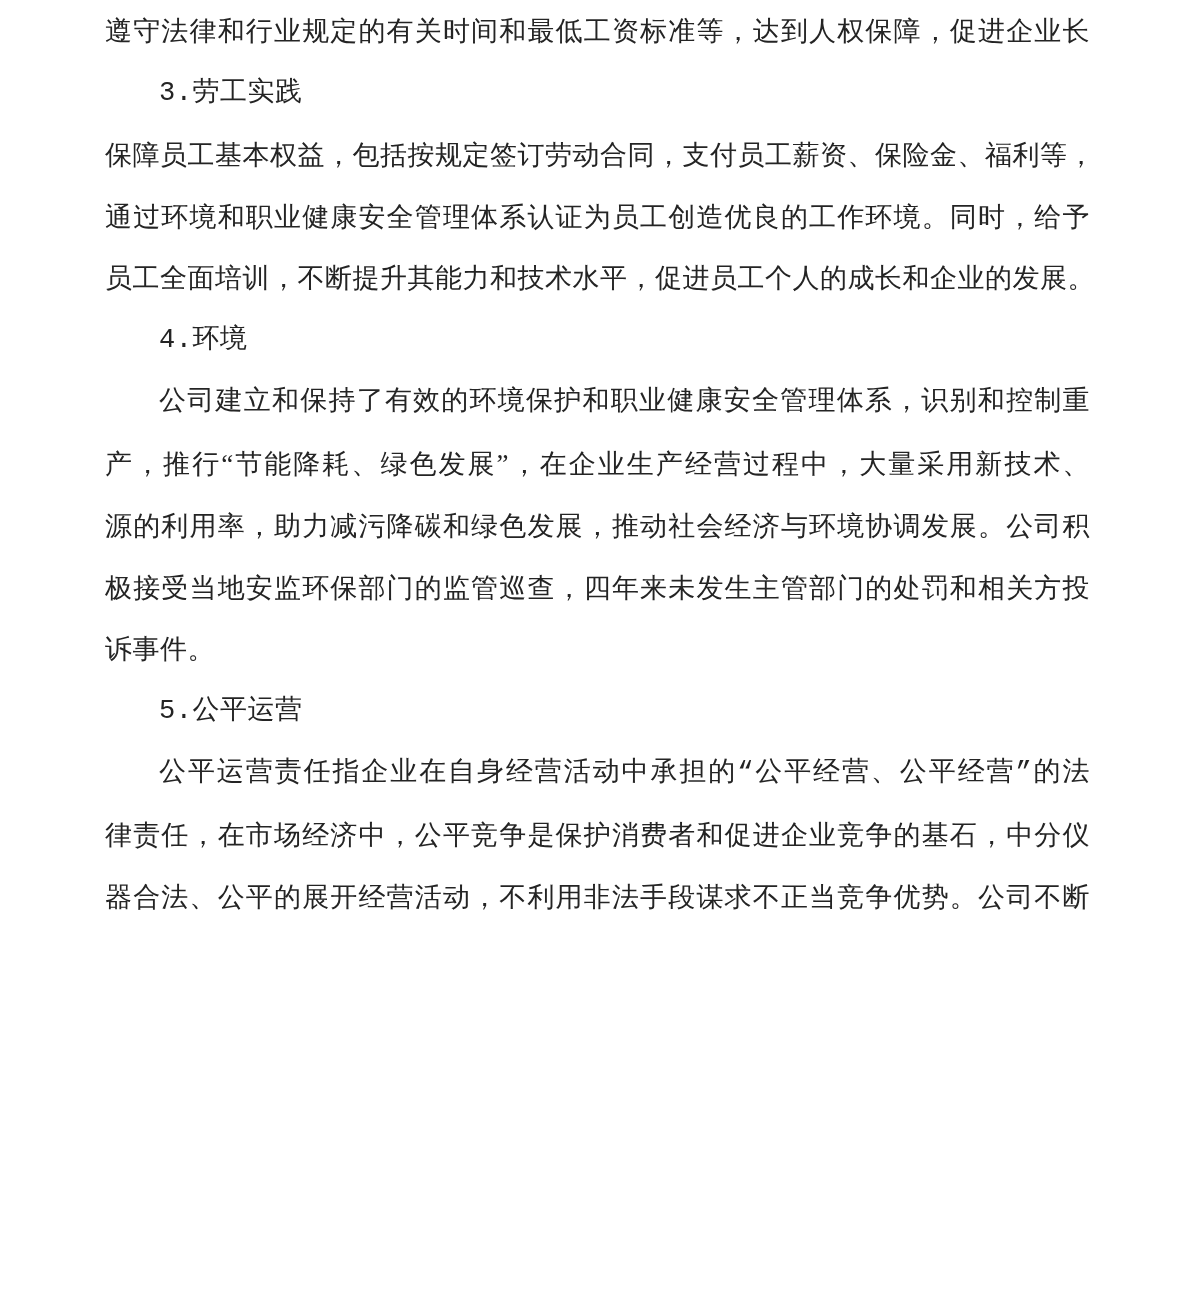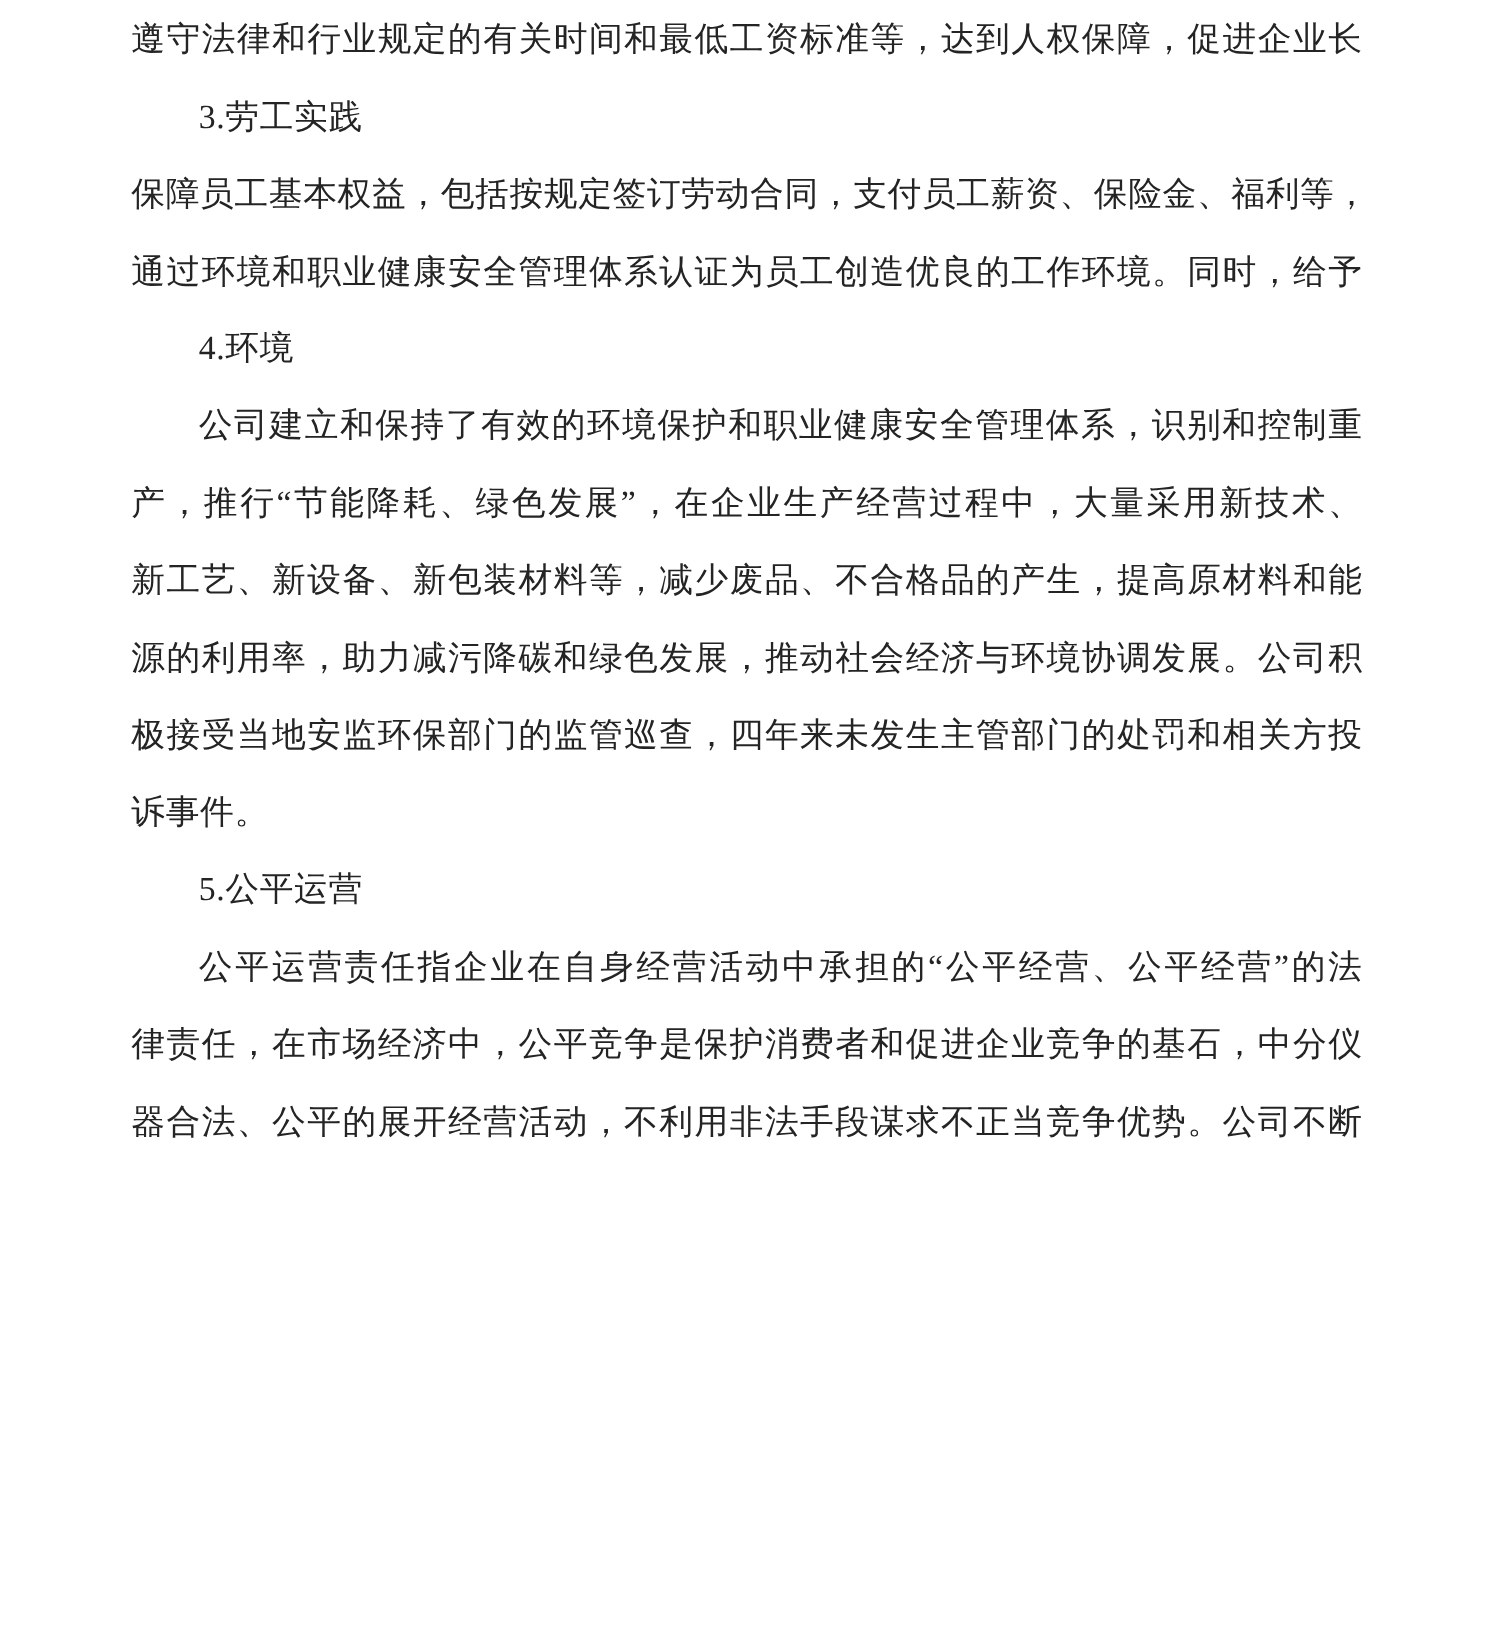--- a/index.html
+++ b/index.html
@@ -28,35 +28,36 @@
     font-family: "Liberation Serif", "DejaVu Serif", serif;
     white-space: nowrap;
     letter-spacing: 0.5px;
   }
   .line.justify {
     text-align: justify;
     text-align-last: justify;
   }
   .line.indent {
     padding-left: 54px;
+    font-family: Liberation Mono, monospace;
   }
 </style>
 </head>
 <body>
 
 <div class="page">
   <div class="text-block" id="text-block">
       <div class="line justify">遵守法律和行业规定的有关时间和最低工资标准等，达到人权保障，促进企业长</div>
       <div class="line indent">3.劳工实践</div>
       <div class="line justify">保障员工基本权益，包括按规定签订劳动合同，支付员工薪资、保险金、福利等，</div>
       <div class="line justify">通过环境和职业健康安全管理体系认证为员工创造优良的工作环境。同时，给予</div>
+      <div class="line justify">员工全面培训，不断提升其能力和技术水平，促进员工个人的成长和企业的发展。</div>
       <div class="line indent">4.环境</div>
       <div class="line indent justify">公司建立和保持了有效的环境保护和职业健康安全管理体系，识别和控制重</div>
       <div class="line justify">产，推行“节能降耗、绿色发展”，在企业生产经营过程中，大量采用新技术、</div>
-      <div class="line justify">新工艺、新设备、新包装材料等，减少废品、不合格品的产生，提高原材料和能</div>
       <div class="line justify">源的利用率，助力减污降碳和绿色发展，推动社会经济与环境协调发展。公司积</div>
       <div class="line justify">极接受当地安监环保部门的监管巡查，四年来未发生主管部门的处罚和相关方投</div>
       <div class="line">诉事件。</div>
       <div class="line indent">5.公平运营</div>
       <div class="line indent justify">公平运营责任指企业在自身经营活动中承担的“公平经营、公平经营”的法</div>
       <div class="line justify">律责任，在市场经济中，公平竞争是保护消费者和促进企业竞争的基石，中分仪</div>
       <div class="line justify">器合法、公平的展开经营活动，不利用非法手段谋求不正当竞争优势。公司不断</div>
     </div>
 </div>
 

